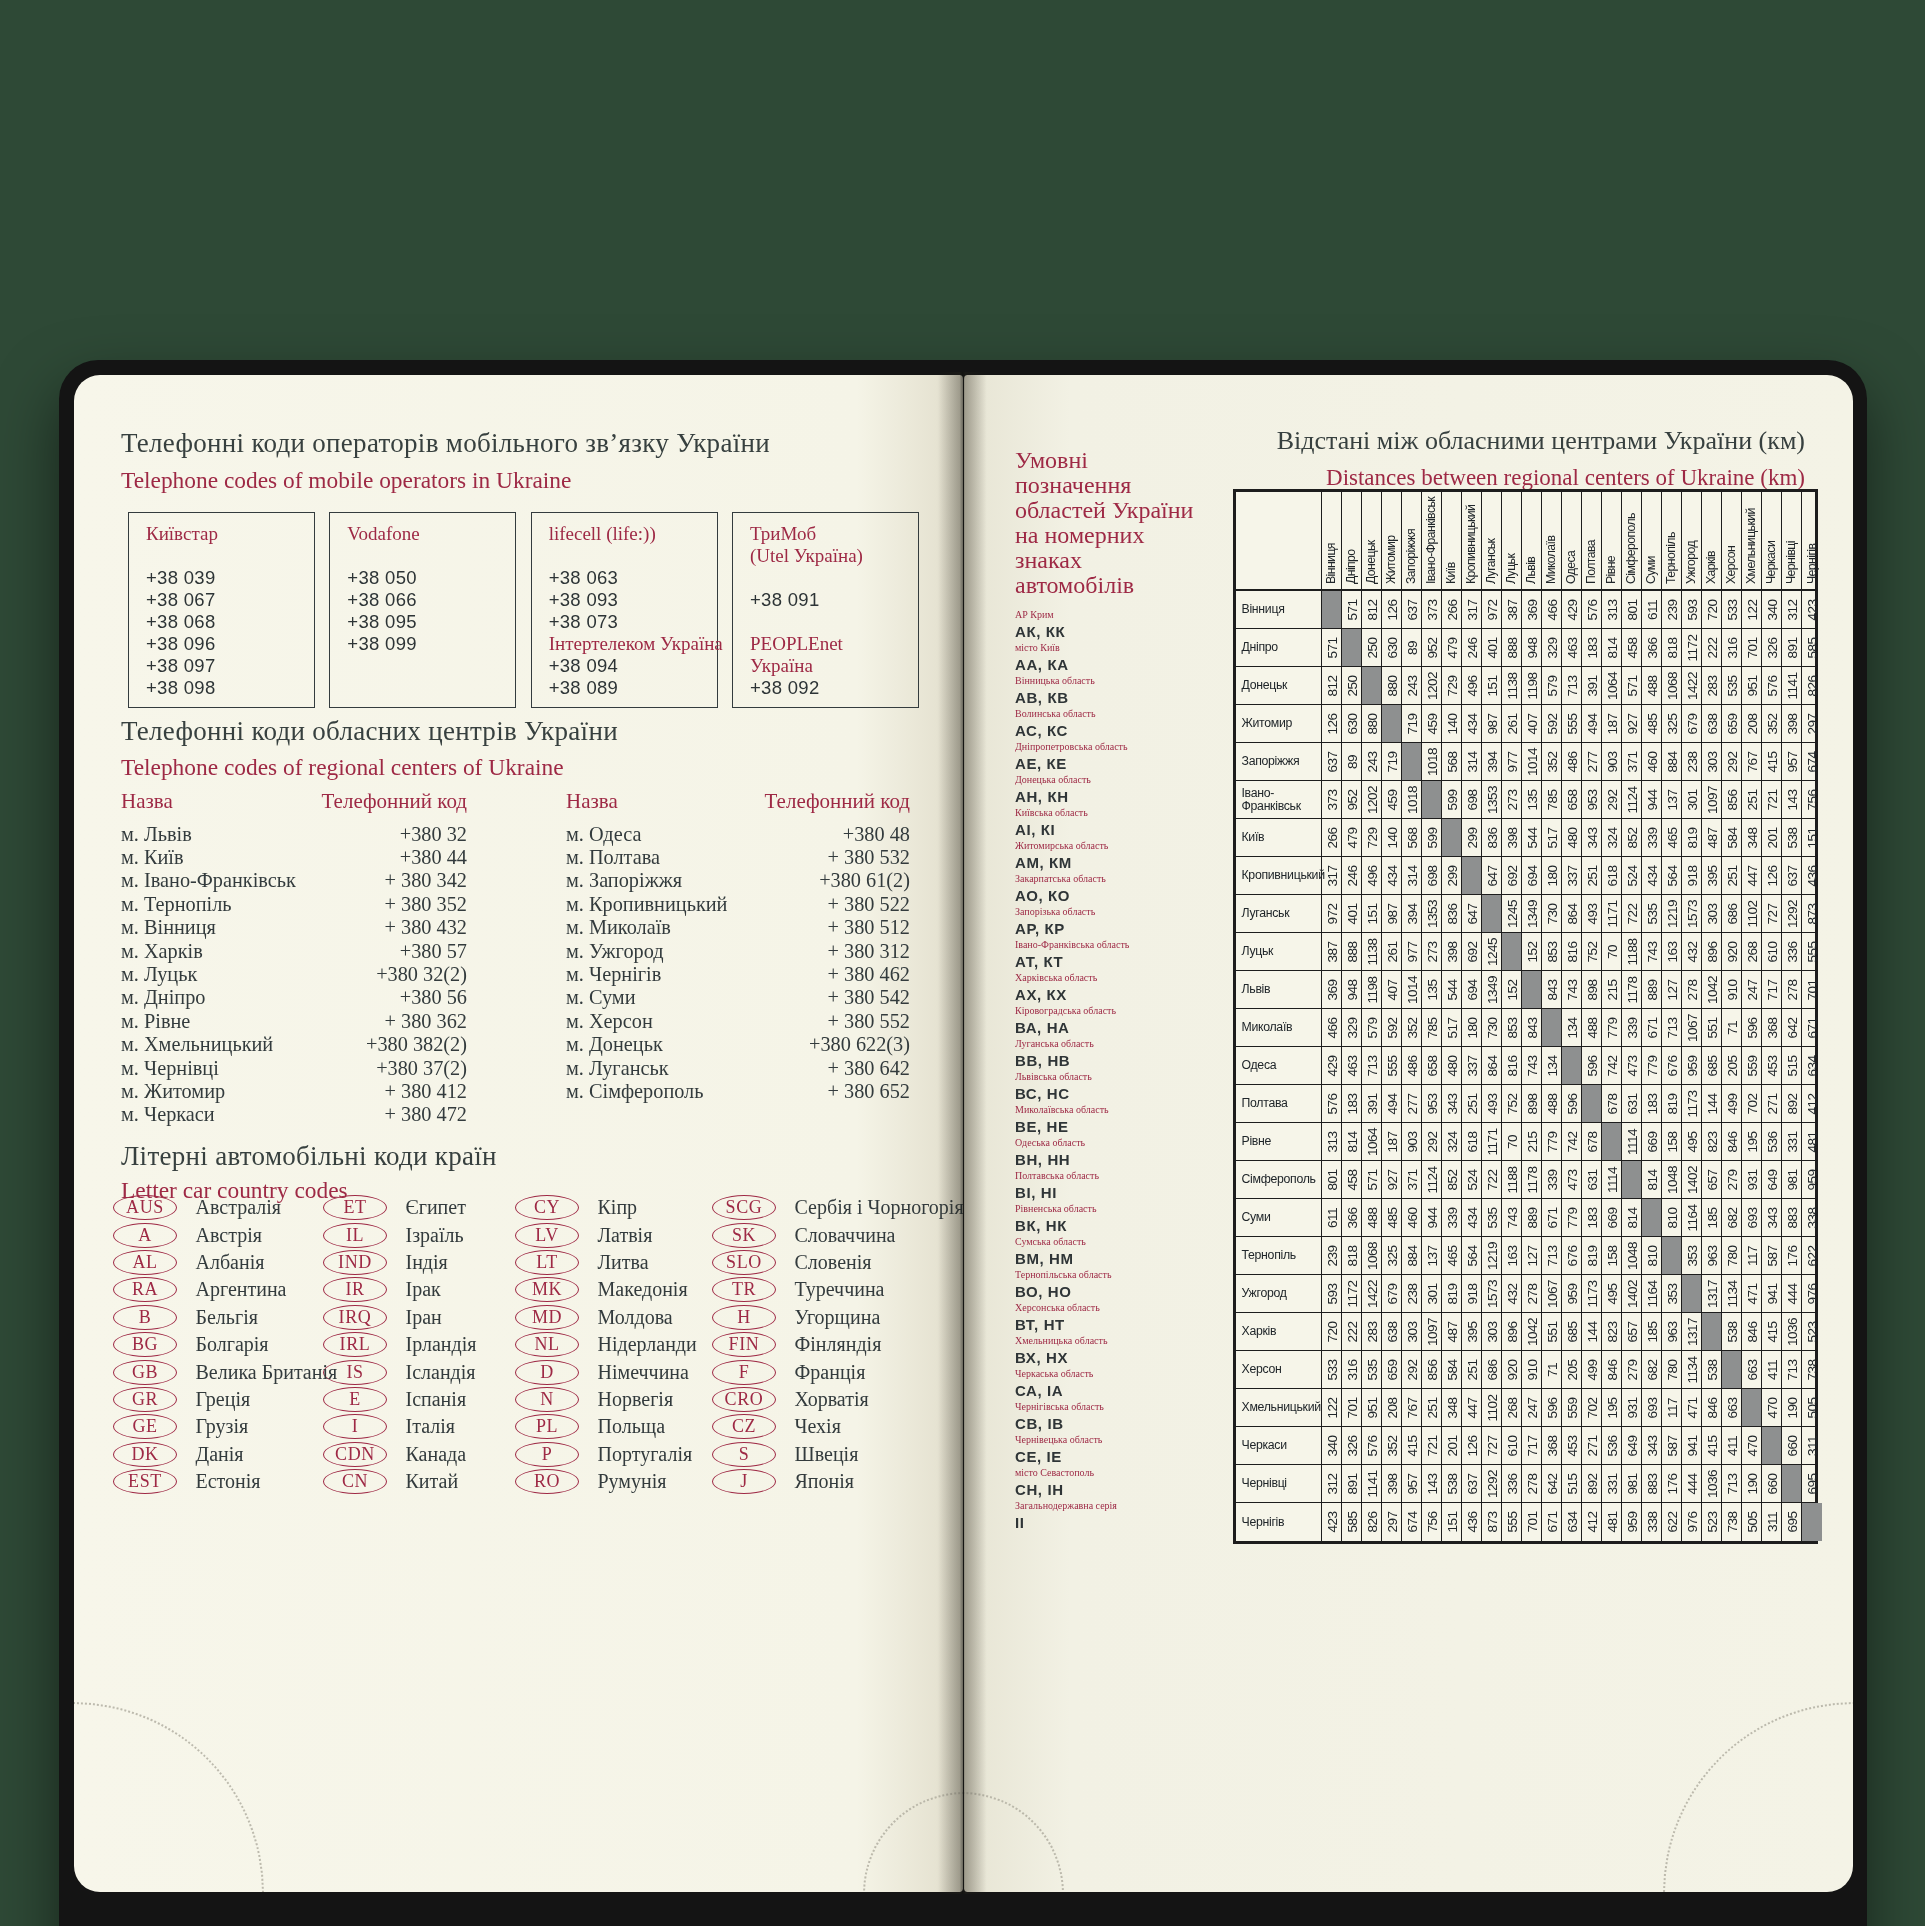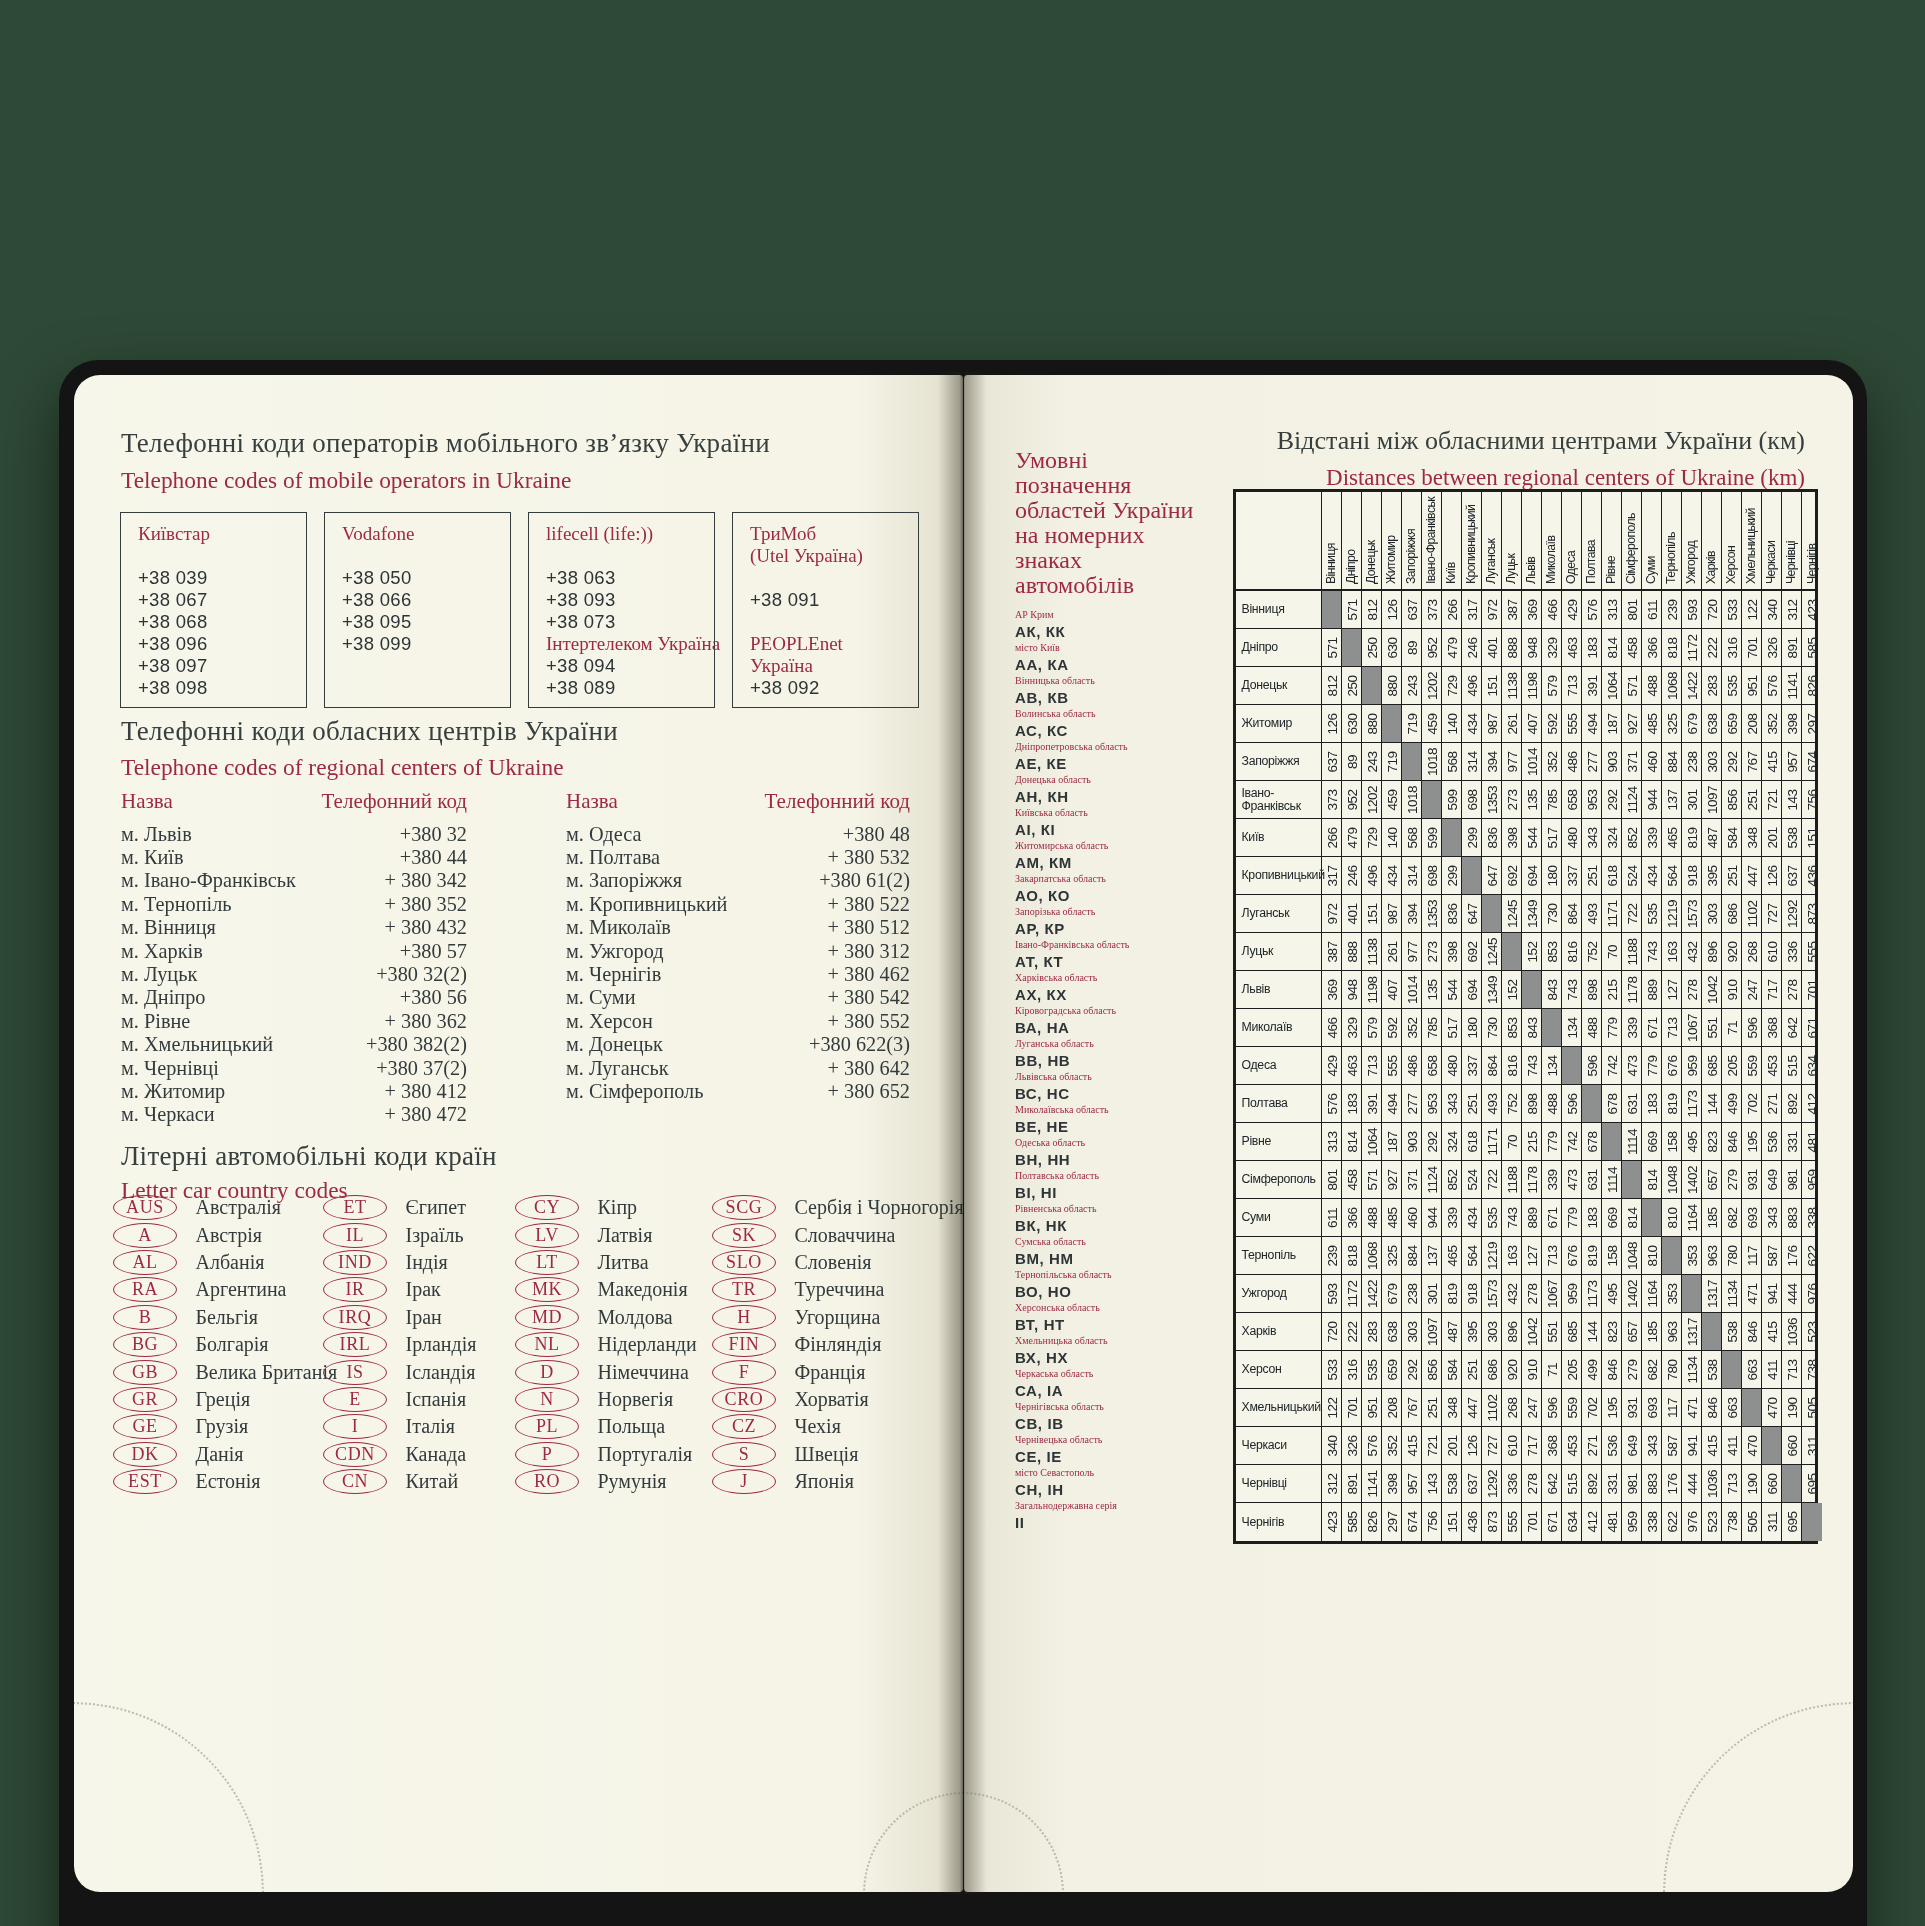--- a/index.html
+++ b/index.html
@@ -16,21 +16,21 @@
   .seam { position:absolute; left:879px; top:12.3px; width:49px; height:1522px; pointer-events:none;
           background:linear-gradient(to right,rgba(40,38,28,0) 0%,rgba(40,38,28,.30) 44%,rgba(18,18,14,.5) 50%,rgba(40,38,28,.28) 56%,rgba(40,38,28,0) 100%); }
 
   
   .tUA { font-size:27px; color:#37403f; letter-spacing:0.3px; }
   .tEN { font-size:23.4px; color:#9e2945; }
   .abs { position:absolute; }
 
   
   .op-wrap { position:absolute; left:46px; top:137px; width:799px; display:flex; justify-content:space-between; }
-  .op-box { width:187px; height:196px; border:1.8px solid #343c3e; padding:10px 6.2px 0 17px; }
+  .op-box { width:187px; height:196px; border:1.8px solid #343c3e; padding:10px 6.2px 0 17px;margin-left:8px; }
   .op-name { font-size:19px; color:#9e2945; line-height:22px; white-space:nowrap; }
   .op-code { font-size:18.5px; color:#2d3436; line-height:22px; font-family:"Liberation Sans",sans-serif; letter-spacing:0.3px; }
   .op-gap  { height:22px; }
 
   
   .city-col { position:absolute; }
   .cc-head { display:flex; justify-content:space-between; font-size:21px; color:#9e2945; margin-bottom:8.6px; }
   .city-row { display:flex; justify-content:space-between; height:23.4px; align-items:baseline; }
   .city-name { font-size:20.3px; color:#333b3d; }
   .city-code { font-size:20.3px; color:#333b3d; }

